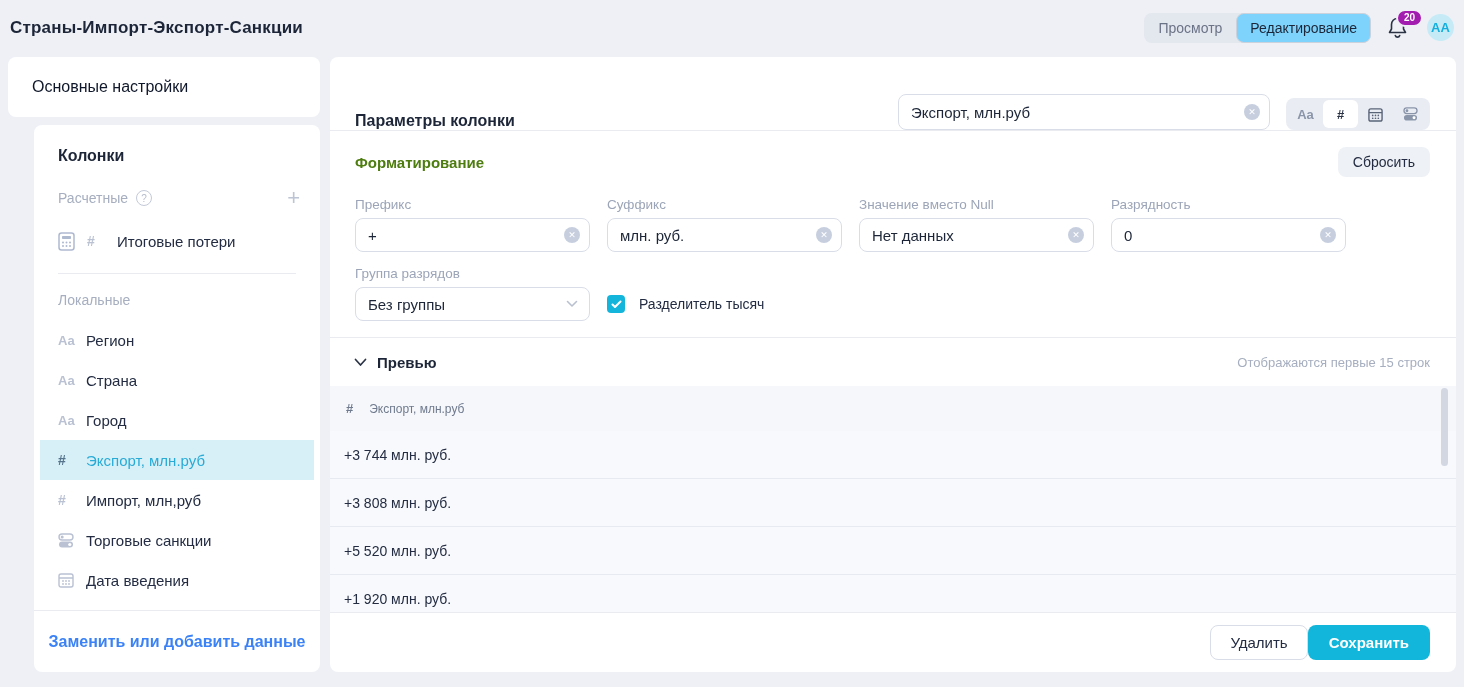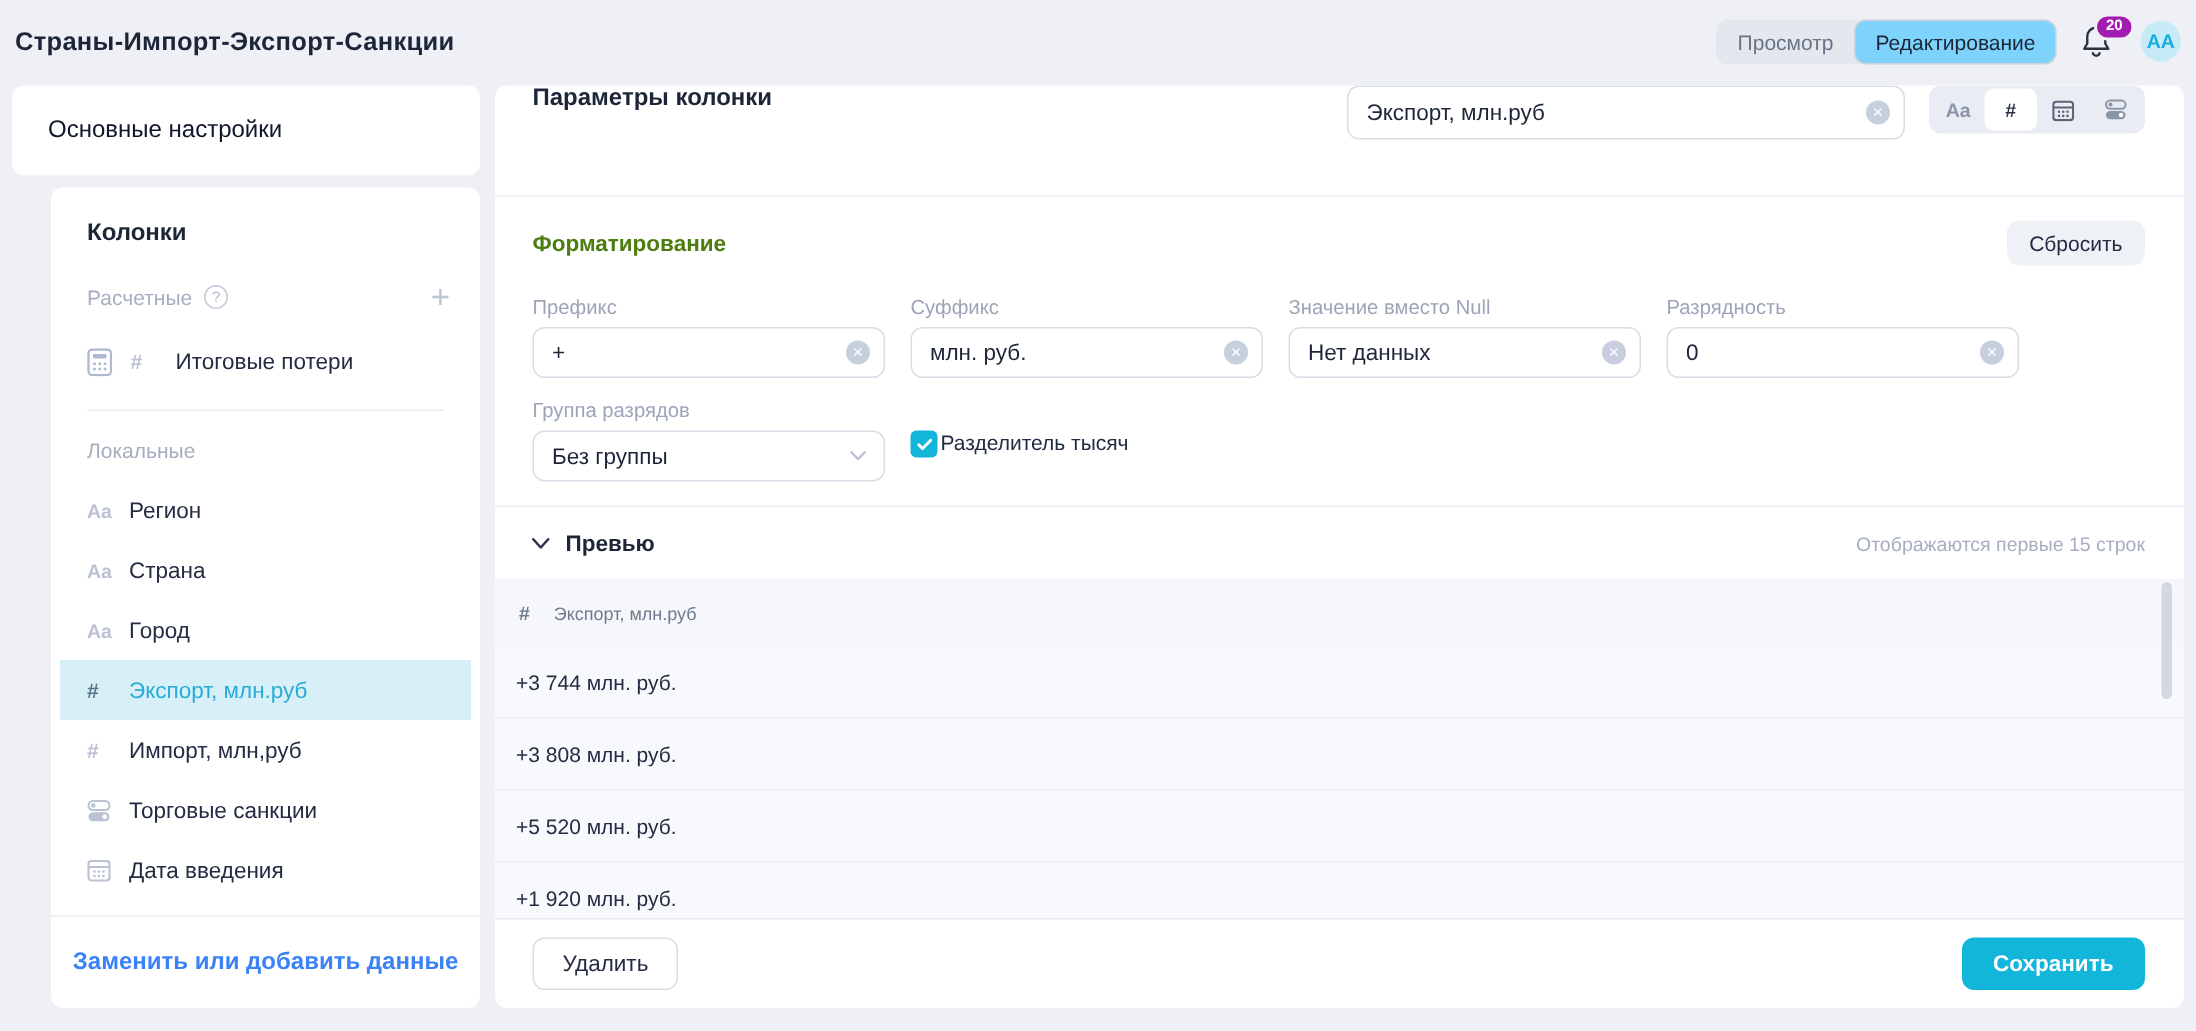--- a/index.html
+++ b/index.html
@@ -78,21 +78,21 @@
   .side-divider { border-top:1px solid #e9ebf1; margin:12px 24px 10px 24px; }
   .side-divider-full { border-top:1px solid #e9ebf1; margin:10px 0 0 0; }
   .local-label { padding:8px 24px 12px 24px; color:#a6aebf; font-size:14px; }
   .replace-link {
     height:62px; display:flex; align-items:center; justify-content:center;
     color:#3b82f6; font-size:16px; font-weight:700; cursor:pointer;
   }
   
   .main-card { flex:1; display:flex; flex-direction:column; overflow:hidden; margin-top:2px; }
   .panel-header {
-    height:74px; flex:none; display:flex; align-items:flex-start;
+    height:74px; flex:none; display:flex; align-items:flex-end;
     padding:0 26px 0 25px; border-bottom:1px solid #e9ebf1;
   }
   .panel-title { font-size:16px; font-weight:700; color:#1d2638; flex:1; }
   .name-input-wrap { position:relative; width:372px; margin-right:16px; }
   .text-input {
     width:100%; height:36px; border:1px solid #d8dde7; border-radius:8px;
     padding:0 34px 0 12px; font-size:15px; color:#1d2638;
     font-family:"Liberation Sans", sans-serif; background:#fff; outline:none;
   }
   .clear-icon {
@@ -123,21 +123,21 @@
   .field-label { font-size:13.5px; color:#9ca5b8; margin-bottom:6px; }
   .field-input-wrap { position:relative; }
   .field-input-wrap .text-input { height:34px; }
   .row2 { margin-top:14px; align-items:flex-end; }
   .select-box {
     position:relative; height:34px; border:1px solid #d8dde7; border-radius:8px;
     display:flex; align-items:center; padding:0 30px 0 12px; font-size:15px;
     color:#1d2638; cursor:pointer; background:#fff;
   }
   .select-chevron { position:absolute; right:11px; top:50%; transform:translateY(-50%); display:flex; }
-  .check-wrap { display:flex; gap:2px; height:34px; cursor:pointer; }
+  .check-wrap { display:flex; align-items:center; gap:14px; height:34px; cursor:pointer; }
   .checkbox {
     width:18px; height:18px; background:#14b5da; border-radius:4px;
     display:flex; align-items:center; justify-content:center; flex:none;
   }
   .check-label { font-size:14px; color:#232c42; }
   
   .preview-section { flex:1; display:flex; flex-direction:column; overflow:hidden; }
   .preview-title-row {
     height:48px; flex:none; display:flex; align-items:center;
     padding:0 26px 0 24px;
@@ -155,21 +155,21 @@
     height:48px; background:#f8f9fc; border-bottom:1px solid #e7eaf1;
     display:flex; align-items:center; padding:0 14px; font-size:14px; color:#232c42;
   }
   .scroll-thumb {
     position:absolute; top:2px; right:8px; width:7px; height:78px;
     background:#d2d7e1; border-radius:4px; cursor:pointer;
   }
   
   .panel-footer {
     height:60px; flex:none; border-top:1px solid #e9ebf1;
-    display:flex; align-items:center; justify-content:space-between; padding:0 26px 0 25px;
+    display:flex; align-items:center; justify-content:flex-end; padding:0 26px 0 25px;
   }
   .delete-btn {
     background:#fff; border:1px solid #d8dde7; border-radius:8px; padding:8px 19px;
     font-size:15px; color:#232c42; cursor:pointer;
     font-family:"Liberation Sans", sans-serif;
   }
   .save-btn {
     background:#12b6da; border:none; border-radius:8px; padding:9px 21px;
     font-size:15px; font-weight:600; color:#fff; cursor:pointer;
     font-family:"Liberation Sans", sans-serif;

